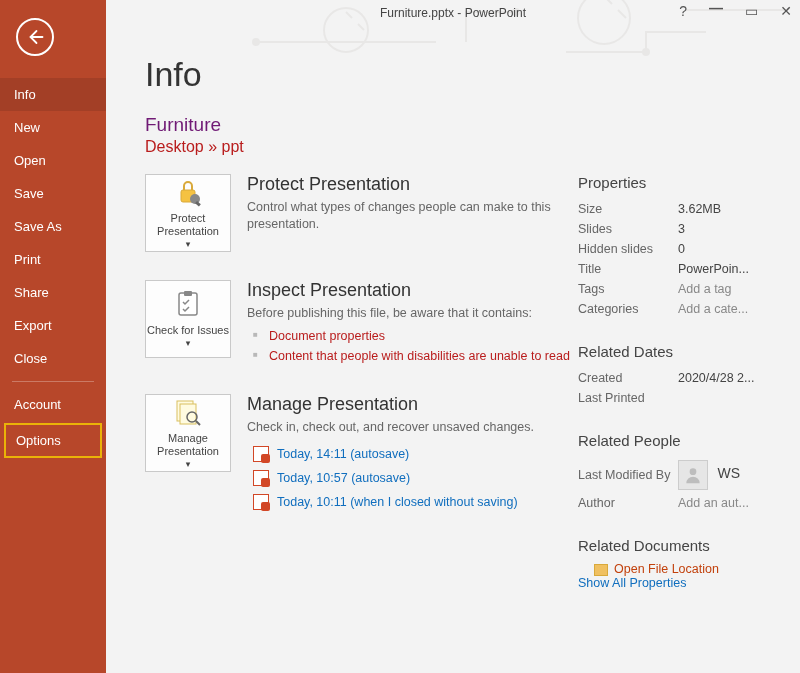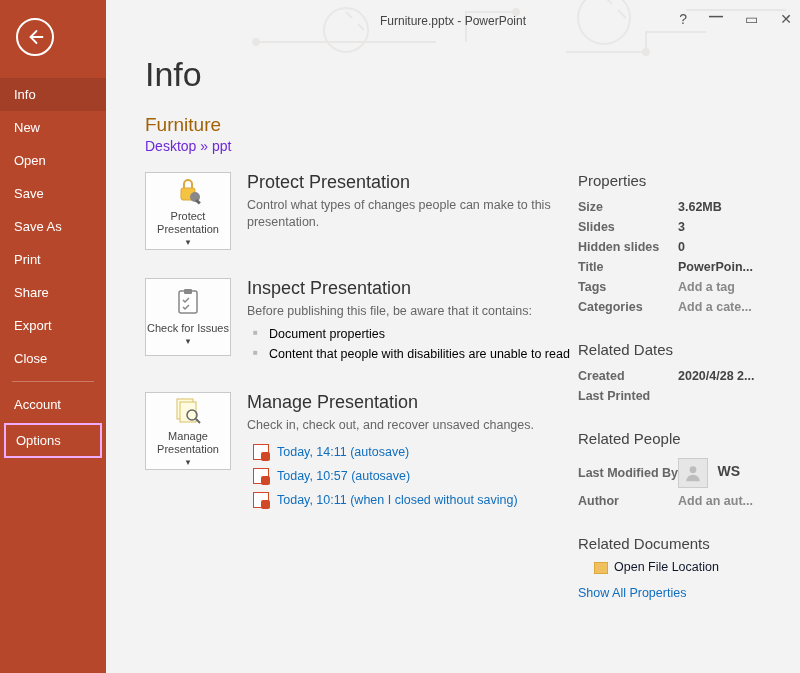--- a/index.html
+++ b/index.html
@@ -14,79 +14,79 @@
     margin: 18px 0 0 16px; display: flex; align-items: center; justify-content: center;
     cursor: pointer;
   }
   .back-btn svg { width: 18px; height: 18px; }
   .side-nav { margin-top: 22px; }
   .side-item {
     padding: 9px 14px; font-size: 13px; color: #fff; cursor: pointer;
   }
   .side-item.active { background: #a33f26; }
   .side-sep { height: 1px; background: rgba(255,255,255,0.28); margin: 6px 12px; }
-  .side-item.boxed { border: 2px solid #f0abfc; margin: 2px 4px; padding: 8px 10px; }
+  .side-item.boxed { border: 2px solid #eab308; margin: 2px 4px; padding: 8px 10px; }
   
   .titlebar {
-    position: absolute; left: 106px; top: 8px; right: 0; height: 28px;
+    position: absolute; left: 106px; top: 0; right: 0; height: 28px;
     text-align: center; line-height: 14px; padding-top: 6px;
     font-size: 12px; color: #444;
   }
   .winctrls {
     position: absolute; right: 8px; top: 4px; display: flex; gap: 22px;
     font-size: 14px; color: #555; align-items: center;
   }
   .winctrls span { cursor: pointer; }
   
   .deco { position:absolute; left:106px; top:0; right:0; height:70px; overflow:hidden; pointer-events:none;}
   .deco svg { opacity:0.25; }
   
   .main {
     position: absolute; left: 145px; top: 55px; right: 0; bottom: 0;
     color: #444;
   }
   .h-info { font-size: 34px; font-weight: 300; color: #333; margin-bottom: 20px; }
-  .doc-title { font-size: 19px; color: #a16207; margin-bottom: 2px; }
-  .doc-path { font-size: 14px; color: #6d28d9; }
+  .doc-title { font-size: 19px; color: #701a75; margin-bottom: 2px; }
+  .doc-path { font-size: 16px; color: #b91c1c; }
   
   .columns { display: flex; margin-top: 18px; }
   .col-left { width: 433px; }
   .col-right { width: 200px; font-size: 12px; color: #555; }
   
   .section { display: flex; margin-bottom: 28px; }
   .bigbtn {
     width: 86px; height: 78px; border: 1px solid #c9c9c9; background: #fdfdfd;
     display: flex; flex-direction: column; align-items: center; justify-content: center;
     text-align: center; font-size: 11px; color: #444; margin-right: 16px; cursor: pointer;
     line-height: 13px;
   }
   .bigbtn .ic { height: 32px; display:flex; align-items:center; justify-content:center; margin-bottom:4px;}
   .sec-body { flex: 1; padding-right: 8px; }
   .sec-title { font-size: 18px; color: #333; margin-bottom: 4px; font-weight: 400;}
   .sec-desc { font-size: 12.5px; color: #666; line-height: 17px; }
   .bullets { margin: 4px 0 0 0; list-style: none; }
-  .bullets li { font-size: 12.5px; color: #000000; padding: 2px 0 2px 22px; position: relative; line-height:16px;}
+  .bullets li { font-size: 12.5px; color: #b91c1c; padding: 2px 0 2px 22px; position: relative; line-height:16px;}
   .bullets li:before { content:"■"; position:absolute; left:6px; top:1px; font-size:8px; color:#b8b8b8;}
   
   .versions { margin-top: 6px; }
   .ver-row { display:flex; align-items:center; font-size:12.5px; color:#106ebe; padding:4px 0 4px 6px; cursor:pointer;}
   .ver-row .picon { width:16px; height:16px; margin-right:8px; background:#fff; border:1px solid #d24726; position:relative;}
   .ver-row .picon:after{content:"";position:absolute;right:-2px;bottom:-2px;width:9px;height:9px;background:#d24726;border-radius:2px;}
   
   .prop-head { font-size: 15px; color:#444; margin-bottom:8px; }
-  .prop-row { display:flex; padding:3px 0; font-size:12.5px;font-weight:bold;}
+  .prop-row { display:flex; padding:3px 0; font-size:12.5px;}
   .prop-k { width: 100px; color:#666;}
   .prop-v { color:#444;}
   .prop-v.link { color:#888;}
   .prop-group { margin-top: 24px; }
   .ava { width:30px;height:30px; background:#e6e6e6; border:1px solid #ccc; display:inline-flex; align-items:center; justify-content:center; vertical-align:middle;}
   .ava svg{width:20px;height:20px;}
   .folder-ic{display:inline-block;width:14px;height:12px;background:#f0c060;border:1px solid #d9a93a;vertical-align:middle;margin-right:6px;}
-  .showall{color:#106ebe; font-size:12.5px; margin-top:12px; cursor:pointer;}
-  .openloc{color:#0f172a; font-size:12.5px; margin-top:6px; cursor:pointer;padding-left:16px;}
+  .showall{color:#106ebe; font-size:12.5px; cursor:pointer;}
+  .openloc{color:#c2410c; font-size:12.5px; margin-top:6px; cursor:pointer;padding-left:16px;}
 </style>
 </head>
 <body>
 
 <div class="deco">
   <svg width="700" height="70">
       <g stroke="#c9c5c2" stroke-width="2" fill="none">
     <circle cx="240" cy="30" r="22"></circle>
         <path d="M240 12 l6 6 M258 30 l-6 -6"></path>
     <circle cx="498" cy="18" r="26"></circle>

